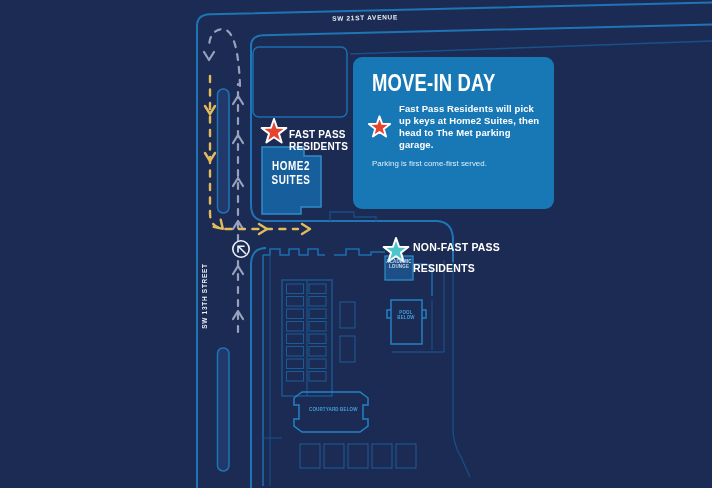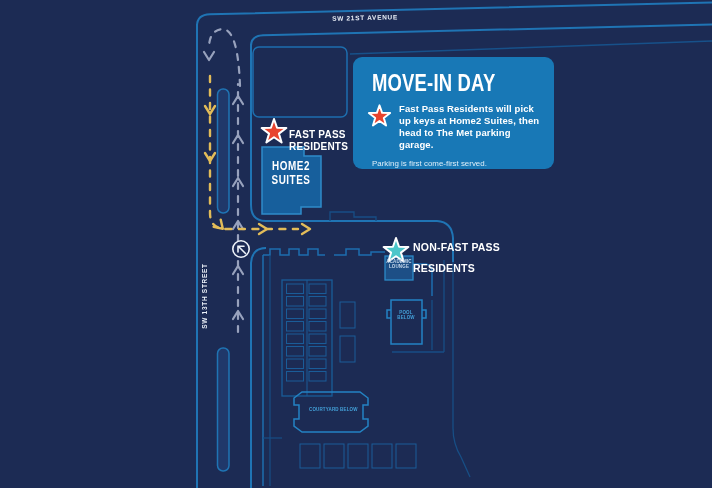--- a/index.html
+++ b/index.html
@@ -20,25 +20,25 @@
              line-height:11.5px;letter-spacing:.2px;}
   .nonfast-label{left:413px;top:237px;width:104px;color:#fff;font-weight:bold;font-size:10.5px;
              line-height:21px;letter-spacing:.2px;}
   .tiny{position:absolute;text-align:center;font-weight:bold;font-size:9px;line-height:9.5px;
              letter-spacing:.3px;transform:scale(.5);transform-origin:50% 0;}
   .academic-label{left:371px;top:259px;width:56px;color:#c6d9ec;}
   .pool-label{left:378px;top:310px;width:56px;color:#43a0d8;}
   .courtyard-label{left:287px;top:407px;width:88px;color:#43a0d8;white-space:nowrap;}
 
   
-  .panel{position:absolute;left:353px;top:57px;width:201px;height:112px;background:#1878b6;
+  .panel{position:absolute;left:353px;top:57px;width:201px;height:152px;background:#1878b6;
          border-radius:9px;}
   .panel-title{margin:13px 0 0 19px;font-size:21px;font-weight:bold;color:#fff;letter-spacing:.2px;
          transform:scale(.88,1.12);transform-origin:left top;white-space:nowrap;}
-  .panel-item{display:flex;align-items:flex-start;margin:9px 9px 0 14px;}
+  .panel-item{display:flex;align-items:center;margin:9px 9px 0 14px;}
   .panel-item svg{flex:0 0 auto;margin-right:7px;margin-top:1px;}
   .panel-item .txt{font-size:9.5px;line-height:12px;font-weight:bold;color:#fff;letter-spacing:.1px;}
   .panel-note{margin:8px 0 0 19px;font-size:9px;color:#dcedf8;transform:scale(.88);
          transform-origin:left top;}
 </style>
 </head>
 <body>
 
 <div class="stage">
 

